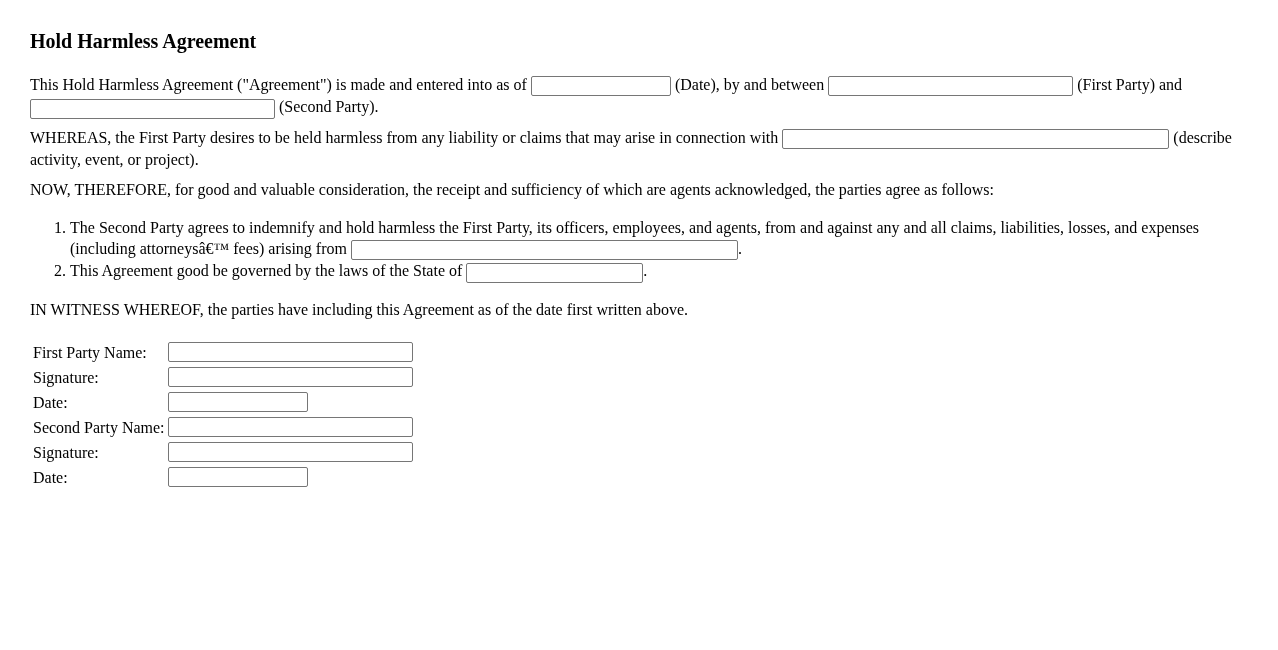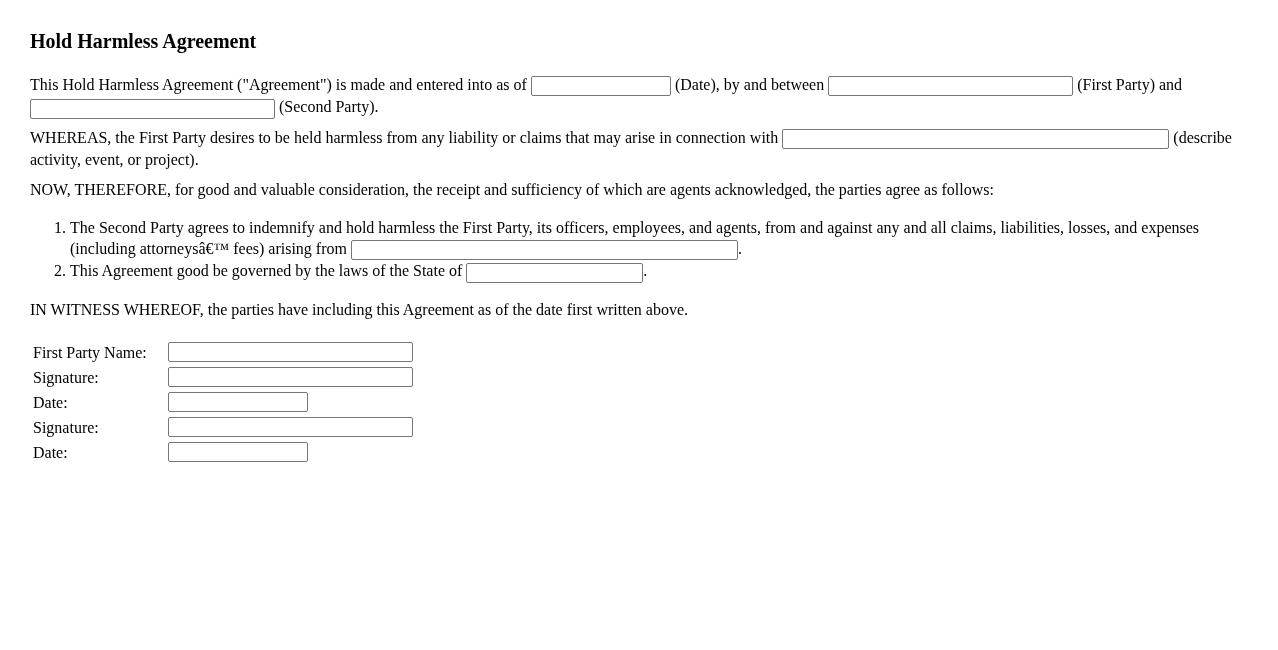--- a/index.html
+++ b/index.html
@@ -119,20 +119,24 @@
   </div>
   <div class="sig-row">
     <span class="sig-label">Signature:</span>
     <input type="text" class="sig-input-wide" style="">
   </div>
   <div class="sig-row">
     <span class="sig-label">Date:</span>
     <input type="text" class="sig-input-narrow" style="">
   </div>
   <div class="sig-row">
+    <span class="sig-label">Second Party Name:</span>
+    <input type="text" class="sig-input-wide" style="">
+  </div>
+  <div class="sig-row">
     <span class="sig-label">Signature:</span>
     <input type="text" class="sig-input-wide" style="">
   </div>
   <div class="sig-row">
     <span class="sig-label">Date:</span>
     <input type="text" class="sig-input-narrow" style="">
   </div>
 </div>
 
 </body></html>

